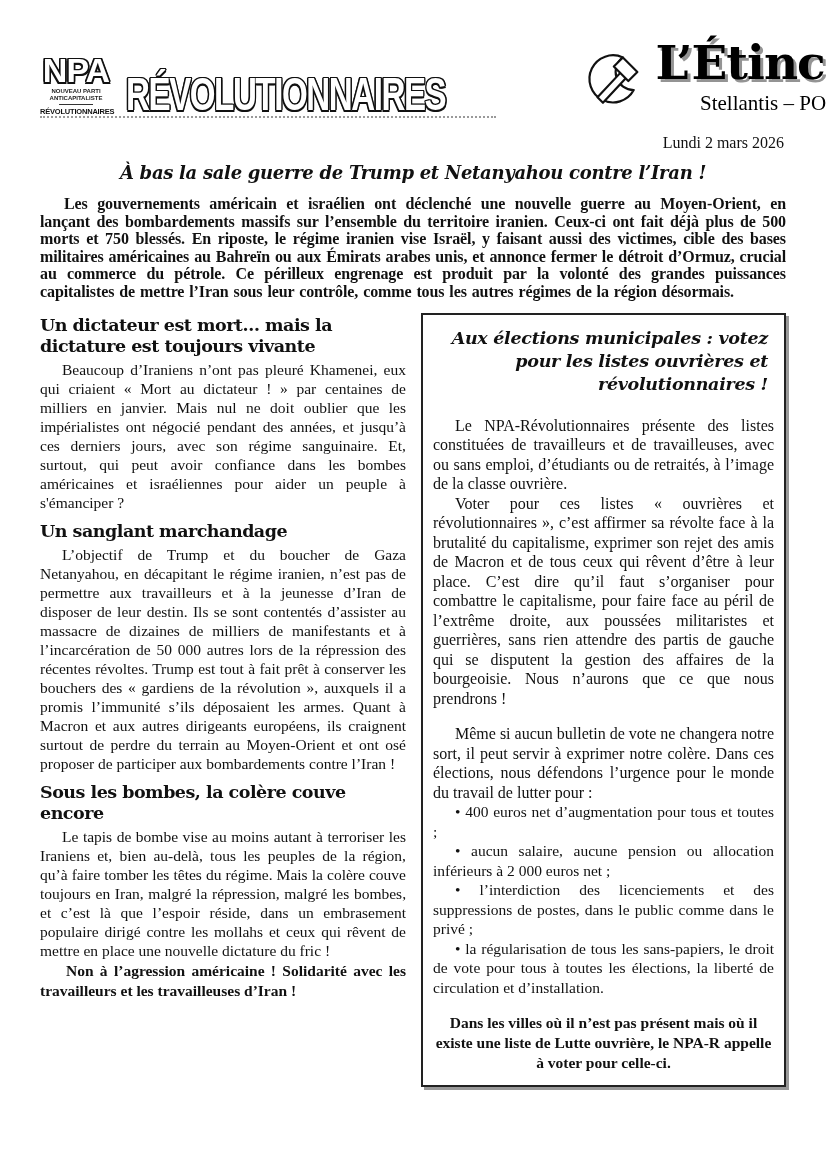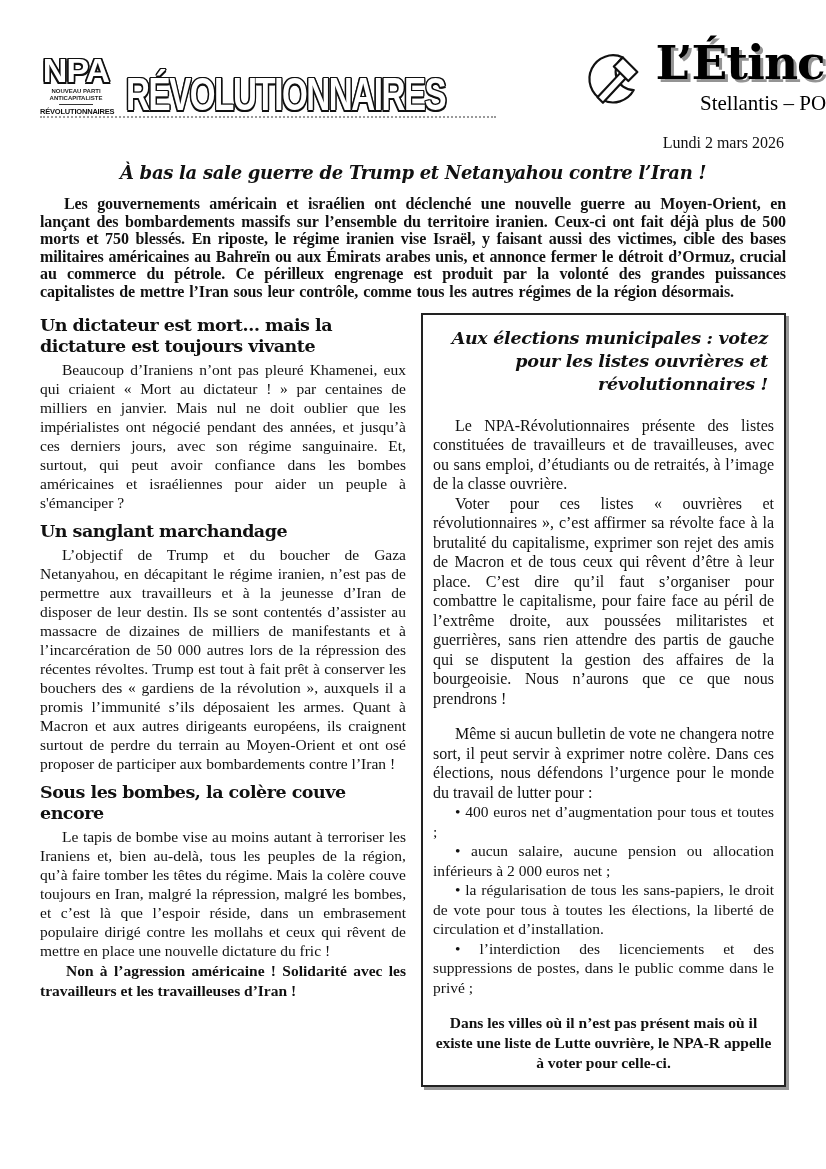--- a/index.html
+++ b/index.html
@@ -137,19 +137,19 @@
       <p class="article-closing">Non à l’agression américaine ! Solidarité avec les travailleurs et les travailleuses d’Iran !</p>
     </div>
 
     <div class="sidebar-box">
       <h2 class="sidebar-heading">Aux élections municipales : votez pour les listes ouvrières et révolutionnaires !</h2>
       <p class="sidebar-par">Le NPA-Révolutionnaires présente des listes constituées de travailleurs et de travailleuses, avec ou sans emploi, d’étudiants ou de retraités, à l’image de la classe ouvrière.</p>
       <p class="sidebar-par">Voter pour ces listes « ouvrières et révolutionnaires », c’est affirmer sa révolte face à la brutalité du capitalisme, exprimer son rejet des amis de Macron et de tous ceux qui rêvent d’être à leur place. C’est dire qu’il faut s’organiser pour combattre le capitalisme, pour faire face au péril de l’extrême droite, aux poussées militaristes et guerrières, sans rien attendre des partis de gauche qui se disputent la gestion des affaires de la bourgeoisie. Nous n’aurons que ce que nous prendrons !</p>
       <p class="sidebar-par spaced">Même si aucun bulletin de vote ne changera notre sort, il peut servir à exprimer notre colère. Dans ces élections, nous défendons l’urgence pour le monde du travail de lutter pour :</p>
       <p class="sidebar-bullet">• 400 euros net d’augmentation pour tous et toutes ;</p>
       <p class="sidebar-bullet">• aucun salaire, aucune pension ou allocation inférieurs à 2 000 euros net ;</p>
+      <p class="sidebar-bullet">• l’interdiction des licenciements et des suppressions de postes, dans le public comme dans le privé ;</p>
       <p class="sidebar-bullet">• la régularisation de tous les sans-papiers, le droit de vote pour tous à toutes les élections, la liberté de circulation et d’installation.</p>
-      <p class="sidebar-bullet">• l’interdiction des licenciements et des suppressions de postes, dans le public comme dans le privé ;</p>
       <p class="sidebar-closing">Dans les villes où il n’est pas présent mais où il existe une liste de Lutte ouvrière, le NPA-R appelle à voter pour celle-ci.</p>
     </div>
 
   </div>
 </div>
 
 </body></html>

